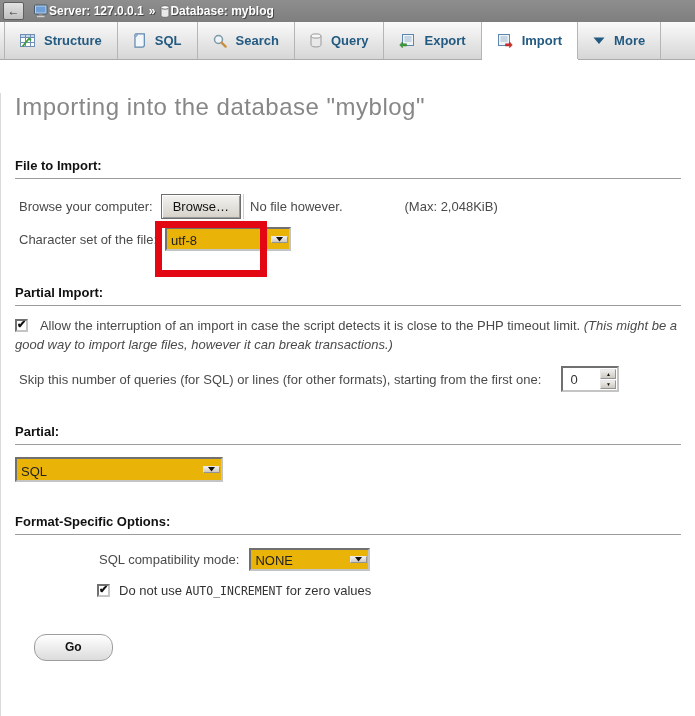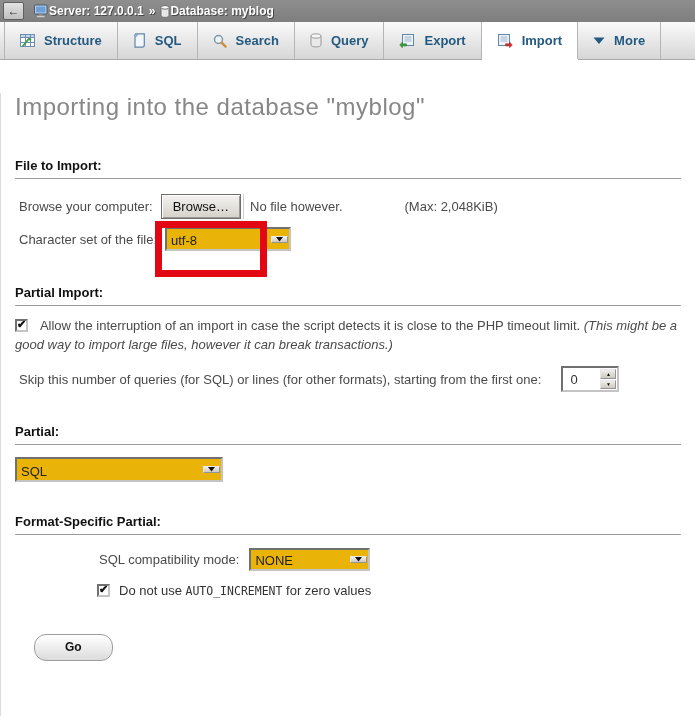--- a/index.html
+++ b/index.html
@@ -326,21 +326,21 @@
 
   <span class="win-select format-select">
     <span class="txt">SQL</span>
     <span class="arrow">
       <svg width="7" height="5" viewBox="0 0 7 5">
           <polygon points="0,0 7,0 3.5,4.5" fill="#111"></polygon>
         </svg>
     </span>
   </span>
 
-  <h2 class="section-heading hd4">Format-Specific Partial:</h2>
+  <h2 class="section-heading hd4">Format-Specific Options:</h2>
 
   <div class="field-row compat-row">
     <span>SQL compatibility mode:</span>
     <span class="win-select compat-select">
       <span class="txt">NONE</span>
       <span class="arrow">
         <svg width="7" height="5" viewBox="0 0 7 5">
             <polygon points="0,0 7,0 3.5,4.5" fill="#111"></polygon>
           </svg>
       </span>

